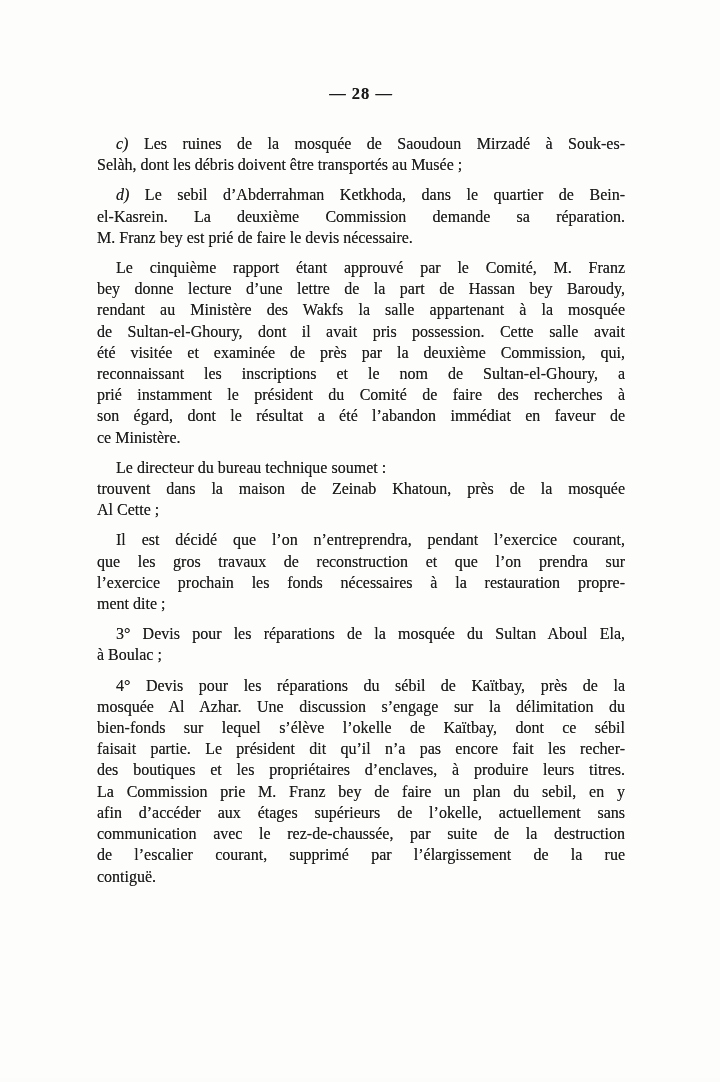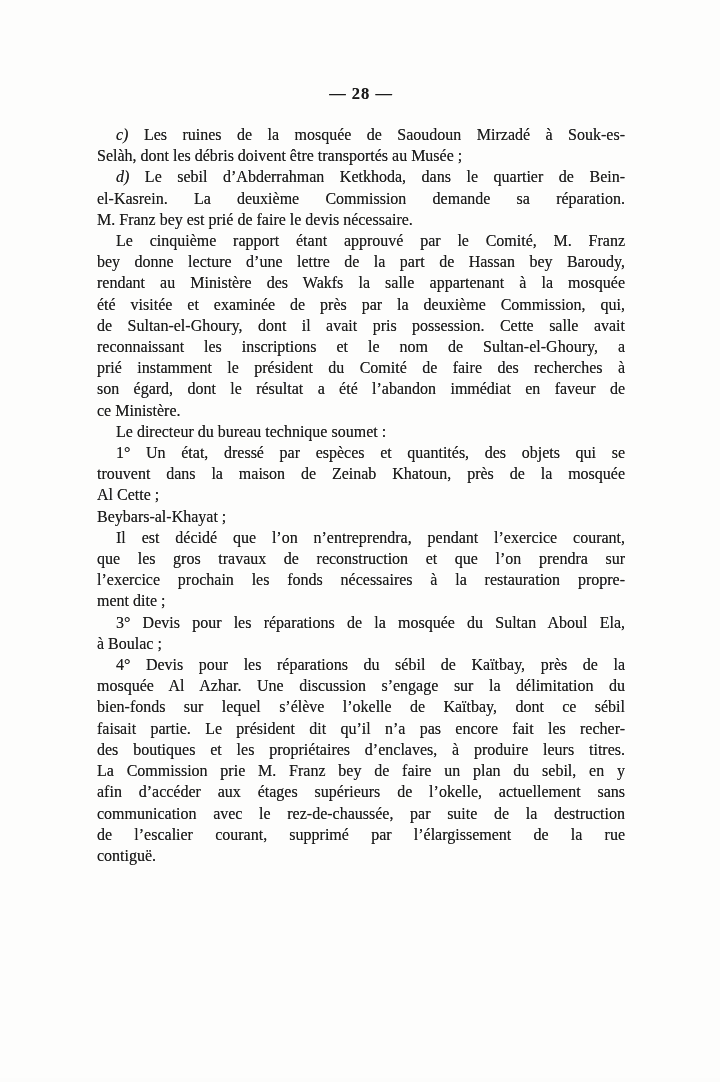--- a/index.html
+++ b/index.html
@@ -44,50 +44,49 @@
   .line {
     text-align: justify;
     text-align-last: justify;
   }
   .line.endp {
     text-align: center;
     text-align-last: left;
   }
   .line.indent {
     text-indent: 19px;
+    margin-top: 9px;
   }
   .line i {
     font-style: italic;
   }
 </style>
 </head>
 <body>
 
 <div class="page" style="background: rgb(253, 253, 252);">
   <div class="folio">— 28 —</div>
   <div class="text-block" style="color: rgb(28, 28, 28);">
       <div class="line indent"><i>c)</i> Les ruines de la mosquée de Saoudoun Mirzadé à Souk-es-</div>
       <div class="line endp">Selàh, dont les débris doivent être transportés au Musée ;</div>
       <div class="line indent"><i>d)</i> Le sebil d’Abderrahman Ketkhoda, dans le quartier de Bein-</div>
       <div class="line">el-Kasrein. La deuxième Commission demande sa réparation.</div>
       <div class="line endp">M. Franz bey est prié de faire le devis nécessaire.</div>
       <div class="line indent">Le cinquième rapport étant approuvé par le Comité, M. Franz</div>
       <div class="line">bey donne lecture d’une lettre de la part de Hassan bey Baroudy,</div>
       <div class="line">rendant au Ministère des Wakfs la salle appartenant à la mosquée</div>
+      <div class="line">de Sultan-el-Ghoury, dont il avait pris possession. Cette salle avait</div>
       <div class="line">été visitée et examinée de près par la deuxième Commission, qui,</div>
-      <div class="line">de Sultan-el-Ghoury, dont il avait pris possession. Cette salle avait</div>
       <div class="line">reconnaissant les inscriptions et le nom de Sultan-el-Ghoury, a</div>
       <div class="line">prié instamment le président du Comité de faire des recherches à</div>
       <div class="line">son égard, dont le résultat a été l’abandon immédiat en faveur de</div>
       <div class="line endp">ce Ministère.</div>
       <div class="line indent endp">Le directeur du bureau technique soumet :</div>
-      <div class="line indent">1° Un état, dressé par espèces et quantités, des objets qui se</div>
       <div class="line">trouvent dans la maison de Zeinab Khatoun, près de la mosquée</div>
       <div class="line endp">Al Cette ;</div>
-      <div class="line endp">Beybars-al-Khayat ;</div>
       <div class="line indent">Il est décidé que l’on n’entreprendra, pendant l’exercice courant,</div>
       <div class="line">que les gros travaux de reconstruction et que l’on prendra sur</div>
       <div class="line">l’exercice prochain les fonds nécessaires à la restauration propre-</div>
       <div class="line endp">ment dite ;</div>
       <div class="line indent">3° Devis pour les réparations de la mosquée du Sultan Aboul Ela,</div>
       <div class="line endp">à Boulac ;</div>
       <div class="line indent">4° Devis pour les réparations du sébil de Kaïtbay, près de la</div>
       <div class="line">mosquée Al Azhar. Une discussion s’engage sur la délimitation du</div>
       <div class="line">bien-fonds sur lequel s’élève l’okelle de Kaïtbay, dont ce sébil</div>
       <div class="line">faisait partie. Le président dit qu’il n’a pas encore fait les recher-</div>

